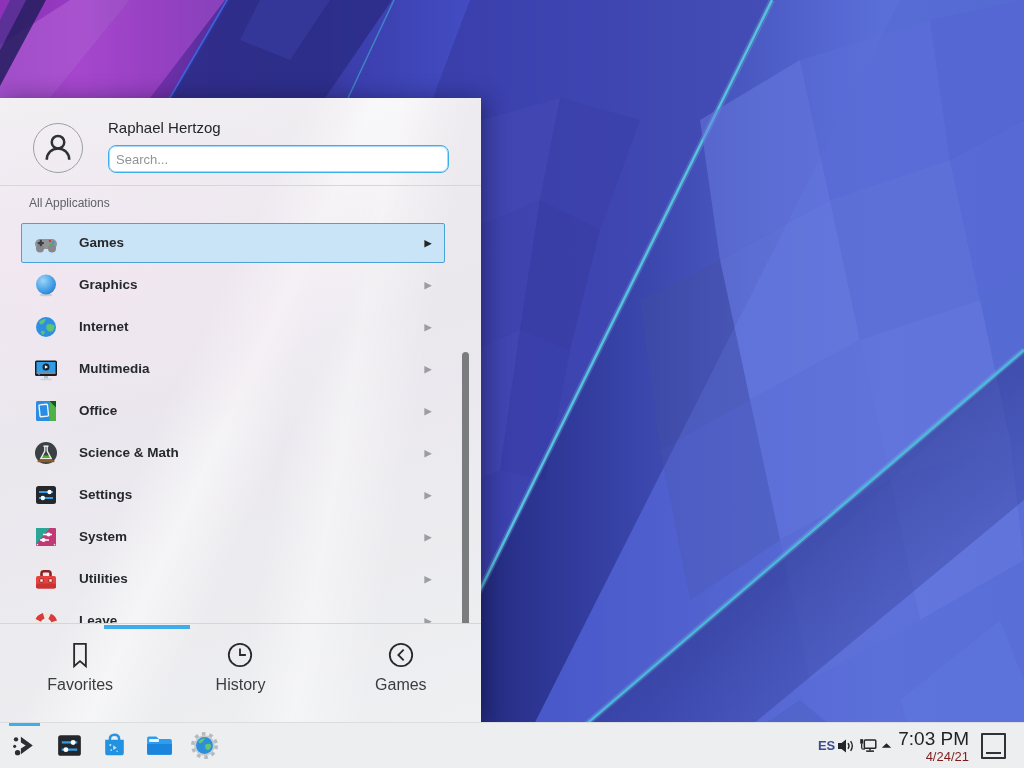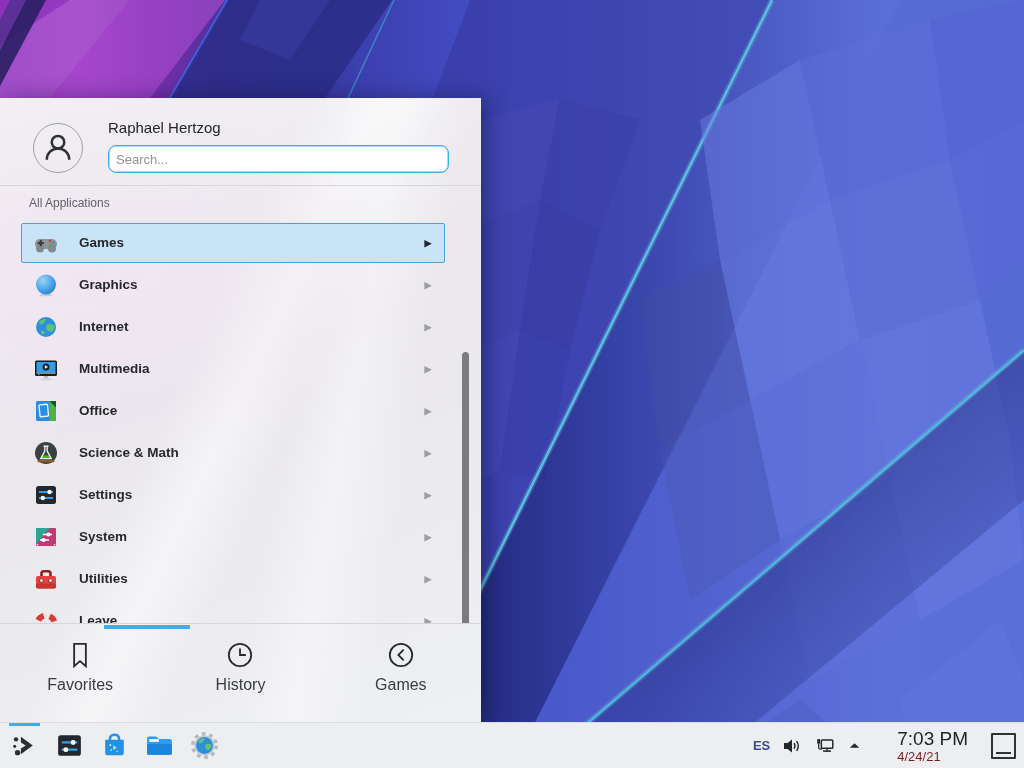--- a/index.html
+++ b/index.html
@@ -65,27 +65,27 @@
   .taskbar {
     position:absolute; left:0; bottom:0; width:1024px; height:46px;
     background:#eceef0; border-top:1px solid rgba(0,0,0,.07);
     display:flex; align-items:center;
   }
   .tb-left { display:flex; align-items:center; gap:14px; padding-left:9px; }
   .tb-icon { width:31px; height:31px; position:relative; cursor:pointer; }
   .tb-icon svg { width:31px; height:31px; display:block; }
   .launcher-active-line { position:absolute; left:9px; top:0; width:31px; height:3px; background:#3daee9; }
   .tb-spacer { flex:1; }
-  .tb-tray { display:flex; align-items:center; gap:11px; padding-right:8px; }
+  .tb-tray { display:flex; align-items:center; padding-right:18px; }
   .kbd-layout { font-size:13px; font-weight:bold; color:#3b4d8f; cursor:pointer; }
   .tray-icon { width:22px; height:22px; cursor:pointer; }
   .tray-icon svg { width:22px; height:22px; display:block; }
   .tray-caret { width:15px; height:15px; cursor:pointer; }
   .tray-caret svg { width:15px; height:15px; display:block; }
-  .clock { text-align:left; line-height:1; cursor:pointer; padding:0 4px;margin-left:20px; }
+  .clock { text-align:right; line-height:1; cursor:pointer; padding:0 4px; }
   .clock-time { font-size:19px; color:#1e2226; }
   .clock-date { font-size:13px; color:#7f1d1d; margin-top:2px; }
   .show-desktop { width:25px; height:26px; border:2px solid #2f3338; border-radius:1px; position:relative; margin-left:8px; cursor:pointer; background:transparent; }
   .show-desktop span { position:absolute; left:3px; right:3px; bottom:3px; height:2px; background:#2f3338; }
 </style>
 </head>
 <body>
 
 <div class="wallpaper">
   <svg viewBox="0 0 1024 768" preserveAspectRatio="none">

